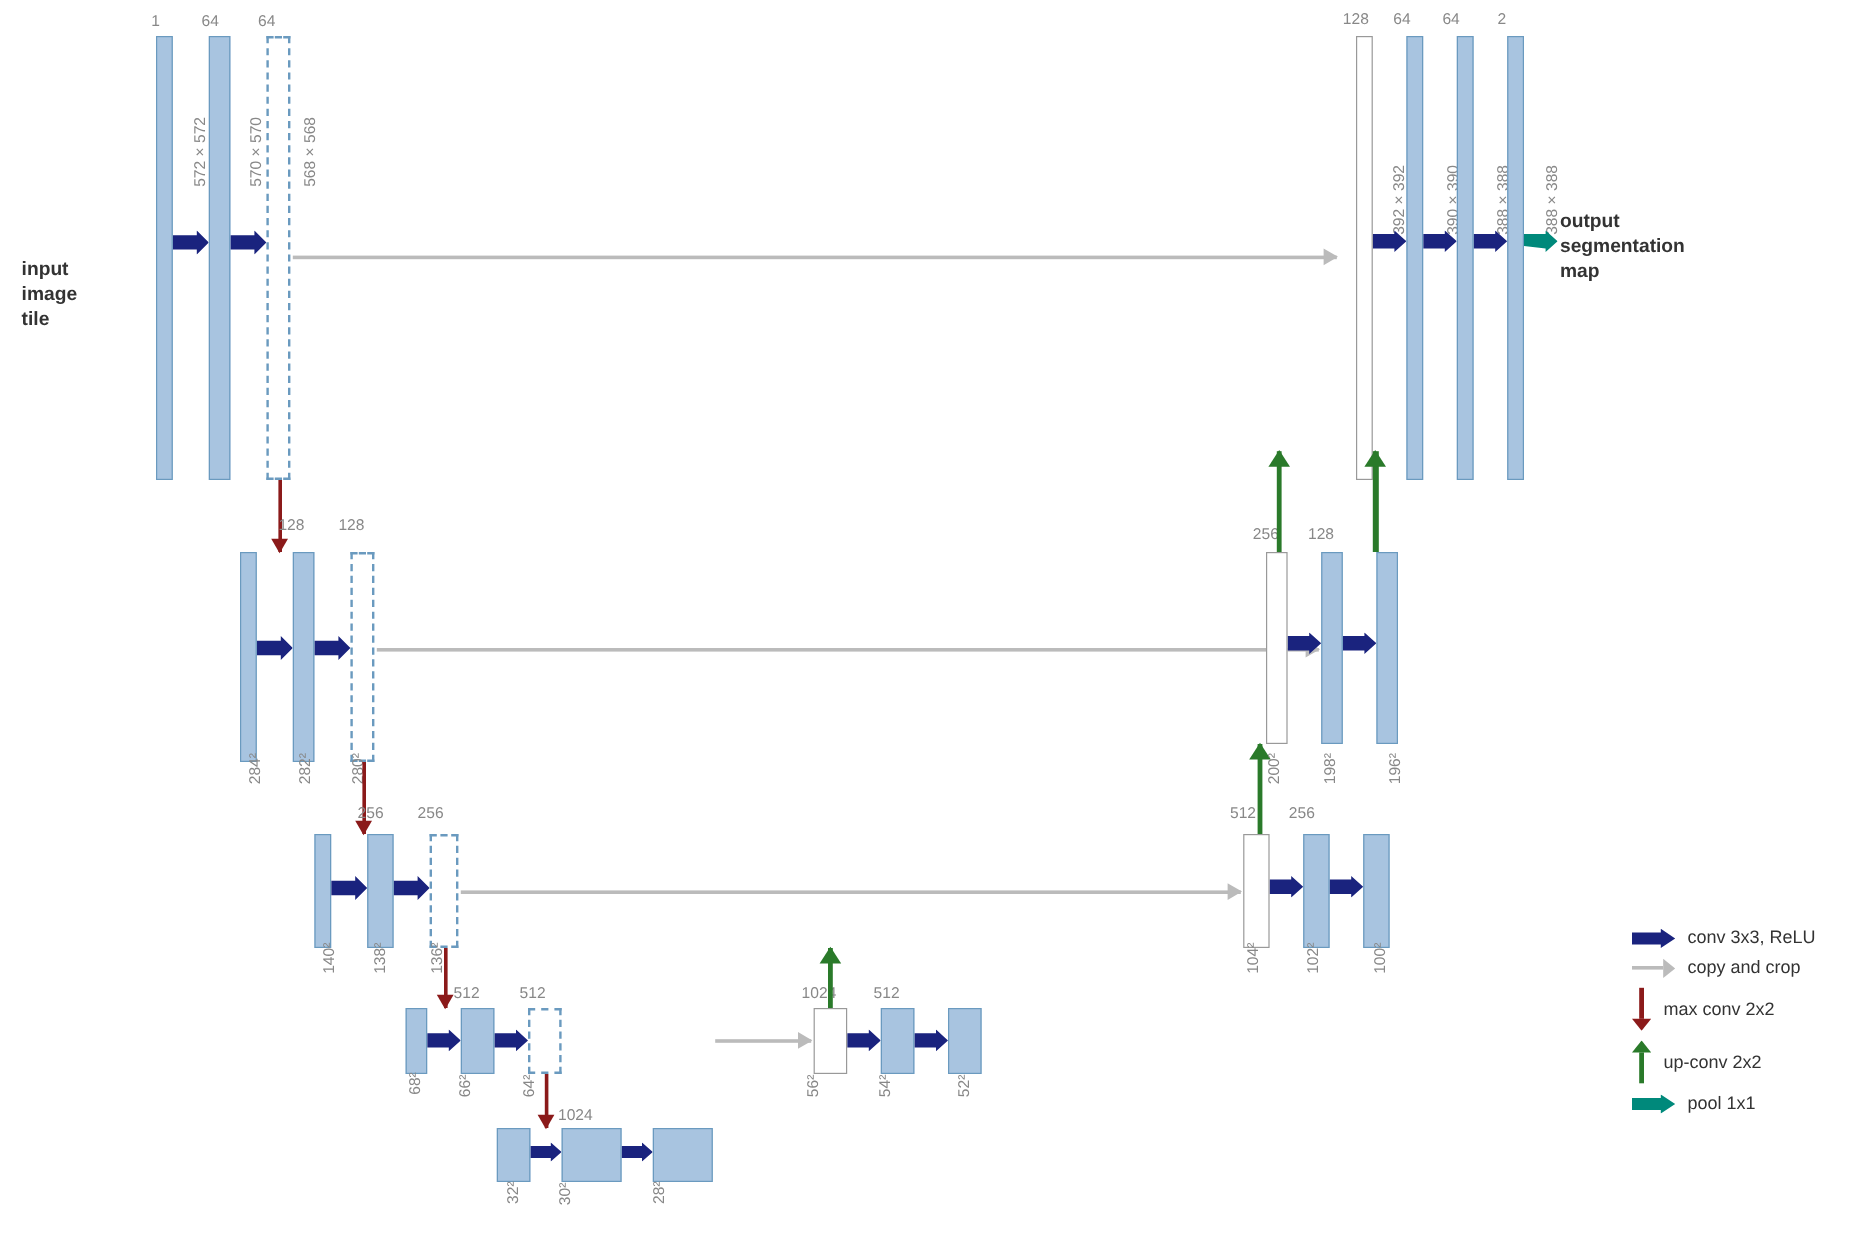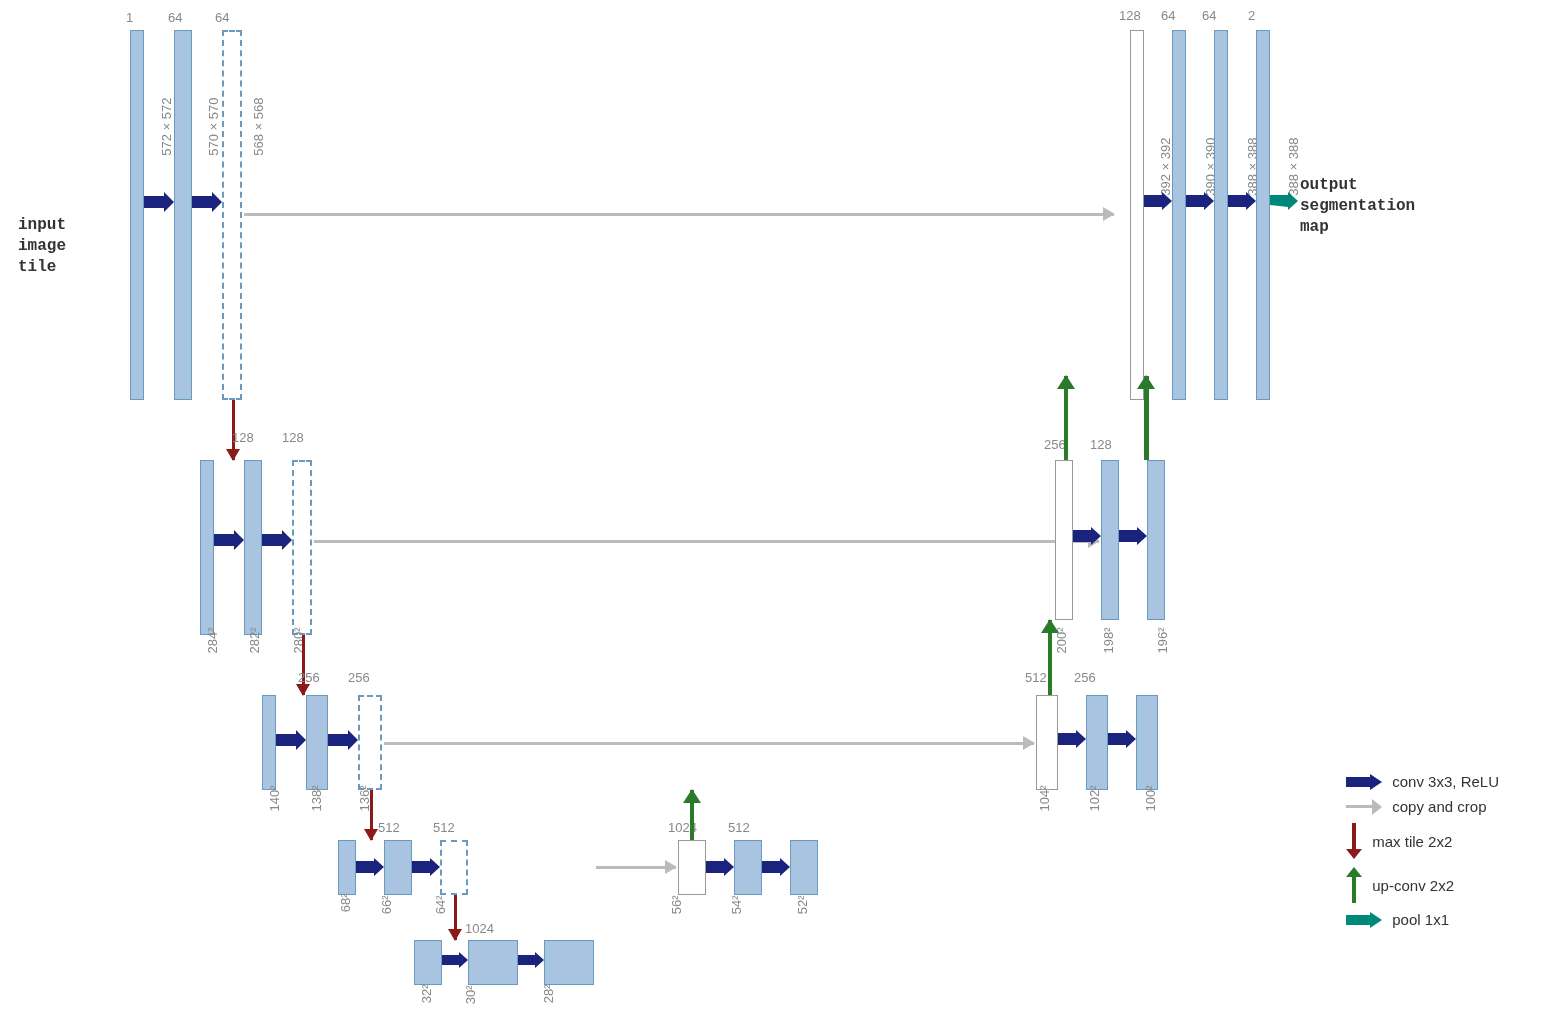--- a/index.html
+++ b/index.html
@@ -72,21 +72,21 @@
       position: absolute;
       top: -1px;
       left: -7px;
       border-bottom: 14px solid #2a7a2a;
       border-left: 9px solid transparent;
       border-right: 9px solid transparent;
     }
     
     .legend {
       position: absolute;
-      right: 56px;
+      right: 42px;
       bottom: 100px;
     }
     .legend-item {
       display: flex;
       align-items: center;
       margin-bottom: 8px;
       font-size: 15px;
       color: #333;
     }
     .legend-icon {
@@ -94,21 +94,20 @@
       display: inline-flex;
       align-items: center;
     }
     
     .big-label {
       position: absolute;
       font-size: 16px;
       font-weight: bold;
       color: #333;
       line-height: 1.3;
-      font-family: Liberation Mono, monospace;
     }
   </style>
 </head>
 <body>
 
 <div id="diagram">
 
   <div class="big-label" style="left:18px; top:215px;">input<br>image<br>tile</div>
 
   <div class="fmap" style="left:130px; top:30px; width:14px; height:370px;"></div>
@@ -344,21 +343,21 @@
       <span>copy and crop</span>
     </div>
 
     <div class="legend-item">
       <span class="legend-icon">
         <svg width="16" height="36">
           <rect x="6" y="0" width="4" height="26" fill="#8b1a1a"></rect>
           <polygon points="0,26 16,26 8,36" fill="#8b1a1a"></polygon>
         </svg>
       </span>
-      <span>max tile 2x2</span>
+      <span>max conv 2x2</span>
     </div>
 
     <div class="legend-item">
       <span class="legend-icon">
         <svg width="16" height="36">
           <rect x="6" y="10" width="4" height="26" fill="#2a7a2a"></rect>
           <polygon points="0,10 16,10 8,0" fill="#2a7a2a"></polygon>
         </svg>
       </span>
       <span>up-conv 2x2</span>

